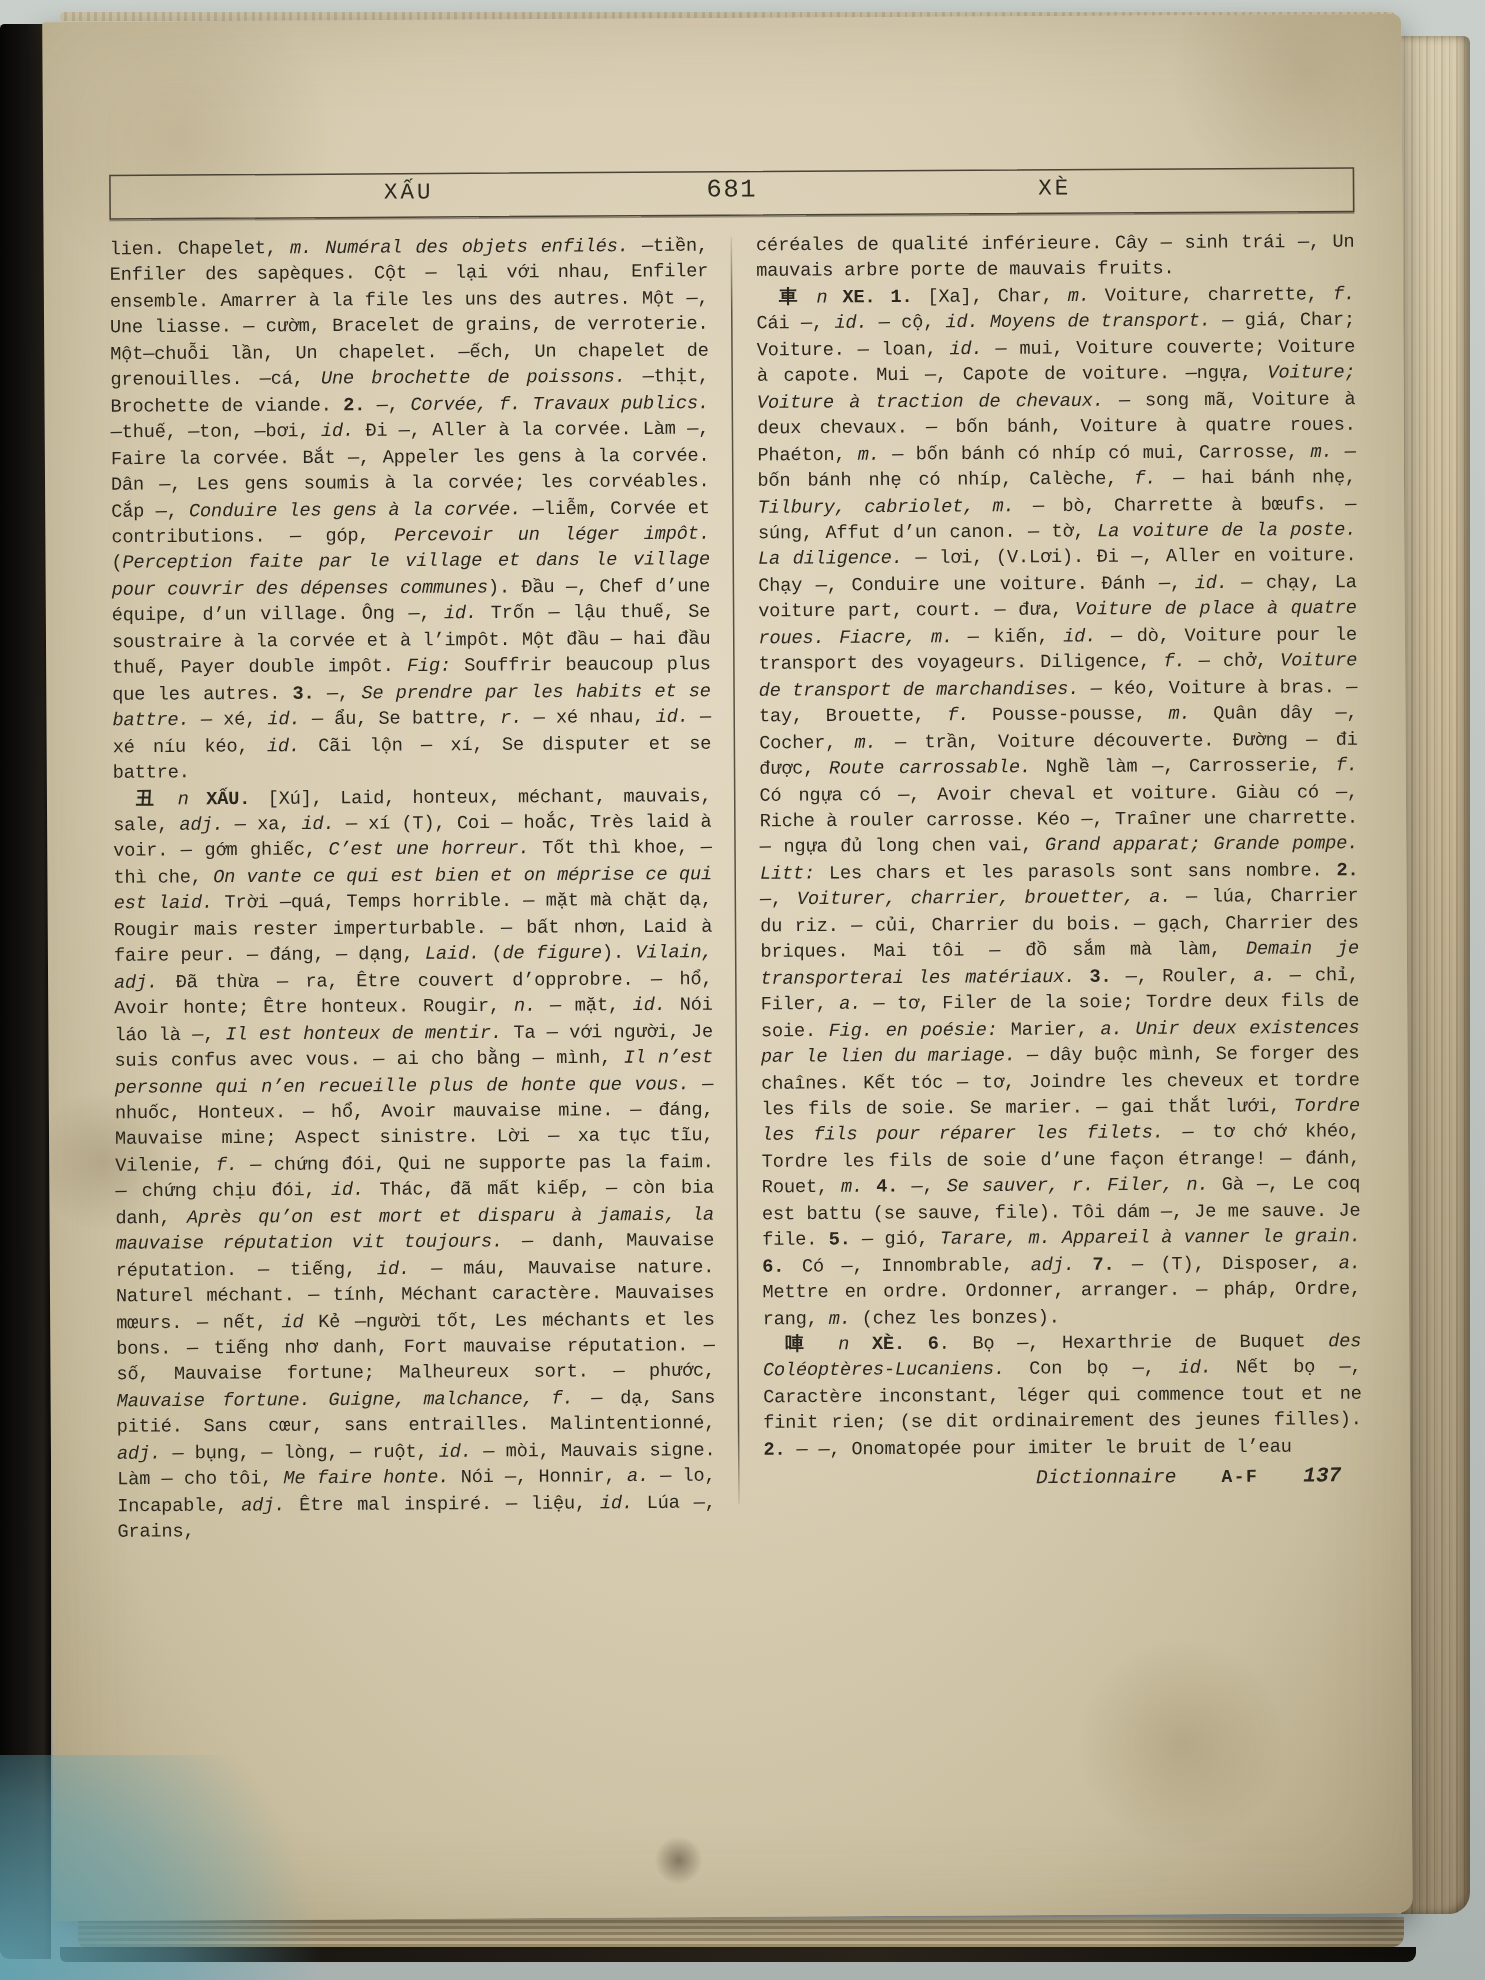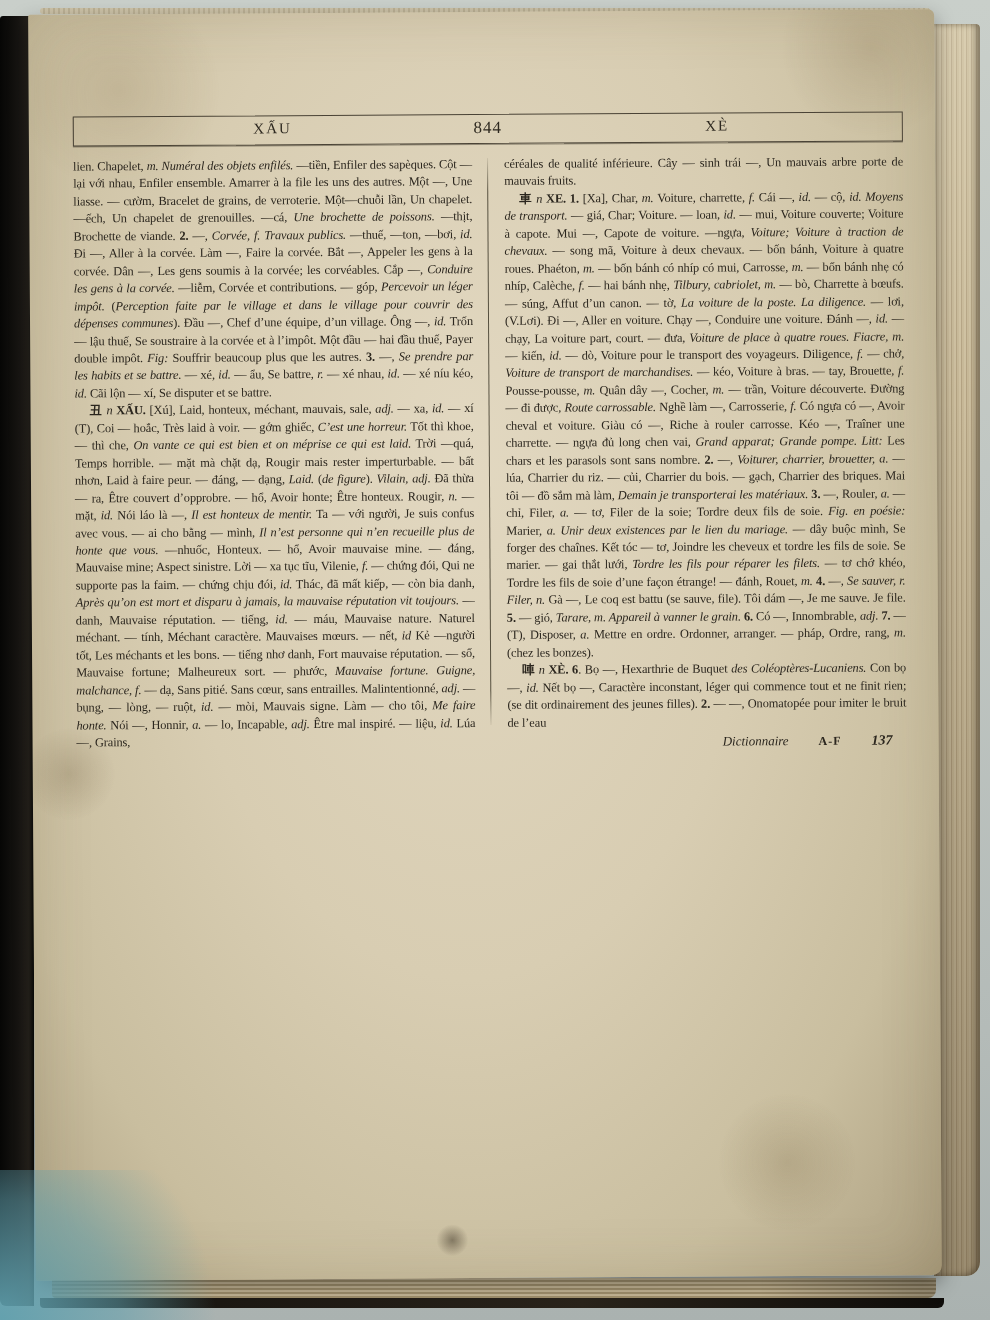--- a/index.html
+++ b/index.html
@@ -1,19 +1,19 @@
 <!DOCTYPE html>
 <html><head>
 <meta charset="utf-8">
 <style>
   html,body{margin:0;padding:0;background:#b7bdb9;}
   .scene{
     position:relative;width:990px;height:1320px;overflow:hidden;
     background:linear-gradient(180deg,#c9cfca 0%,#c0c6c2 40%,#b4bbb8 78%,#aab2b0 100%);
-    font-family:Liberation Serif, serif;
+    font-family:Liberation Mono, monospace;
   }
   .scene::after{ 
     content:"";position:absolute;left:0;bottom:0;width:260px;height:150px;
     background:radial-gradient(circle at 0% 100%, rgba(96,160,174,.95) 0%, rgba(96,160,174,.55) 40%, rgba(96,160,174,0) 72%);
     pointer-events:none;
   }
   .cover-left{
     position:absolute;left:0;top:16px;width:34px;height:1290px;
     background:linear-gradient(90deg,#060605 0%,#171512 55%,#26221c 85%,#0c0b09 100%);
     border-radius:3px 0 0 6px;
@@ -60,21 +60,21 @@
   }
   .running-head{
     position:relative;height:28px;border:1px solid #4a4336;
     box-shadow:0 1px 0 rgba(74,67,54,.5);
     margin-bottom:12px;
   }
   .running-head .guide{
     position:absolute;top:4px;font-size:15px;letter-spacing:2px;color:#2e2920;
   }
   .running-head .guide.left{left:24%;transform:translateX(-50%);}
-  .running-head .guide.right{left:76%;transform:translateX(-50%);margin-left:14px;}
+  .running-head .guide.right{left:76%;transform:translateX(-50%);}
   .running-head .pageno{
     position:absolute;top:3px;left:50%;transform:translateX(-50%);
     font-size:17px;letter-spacing:1px;color:#2e2920;
   }
   .columns{position:relative;display:flex;}
   .col{width:399px;}
   .col.left{margin-right:16px;}
   .col.right{margin-left:16px;}
   .col-rule{
     position:absolute;left:414px;top:2px;bottom:26px;width:1px;
@@ -109,21 +109,21 @@
   <div class="bottom-edge"></div>
   <div class="bottom-cover"></div>
   <div class="fore-edge"></div>
 
   <div class="page">
     <div class="page-stains"></div>
     <div class="page-inner">
 
       <div class="running-head">
         <span class="guide left">XẤU</span>
-        <span class="pageno">844</span>
+        <span class="pageno">681</span>
         <span class="guide right">XÈ</span>
       </div>
 
       <div class="columns">
         <div class="col left">
           <div class="col-text">
               <p class="para">lien. Chapelet, <i>m. Numéral des objets enfilés.</i> —tiền, Enfiler des sapèques. Cột — lại với nhau, Enfiler ensemble. Amarrer à la file les uns des autres. Một —, Une liasse. — cườm, Bracelet de grains, de verroterie. Một—chuỗi lần, Un chapelet. —ếch, Un chapelet de grenouilles. —cá, <i>Une brochette de poissons.</i> —thịt, Brochette de viande. <b>2.</b> —, <i>Corvée, f. Travaux publics.</i> —thuế, —ton, —bơi, <i>id.</i> Đi —, Aller à la corvée. Làm —, Faire la corvée. Bắt —, Appeler les gens à la corvée. Dân —, Les gens soumis à la corvée; les corvéables. Cắp —, <i>Conduire les gens à la corvée.</i> —liễm, Corvée et contributions. — góp, <i>Percevoir un léger impôt.</i> (<i>Perception faite par le village et dans le village pour couvrir des dépenses communes</i>). Đầu —, Chef d’une équipe, d’un village. Ông —, <i>id.</i> Trốn — lậu thuế, Se soustraire à la corvée et à l’impôt. Một đầu — hai đầu thuế, Payer double impôt. <i>Fig:</i> Souffrir beaucoup plus que les autres. <b>3.</b> —, <i>Se prendre par les habits et se battre.</i> — xé, <i>id.</i> — ẩu, Se battre, <i>r.</i> — xé nhau, <i>id.</i> — xé níu kéo, <i>id.</i> Cãi lộn — xí, Se disputer et se battre.</p>
               <p class="para indent"><b>丑</b> <i>n</i> <b>XẤU.</b> [Xú], Laid, honteux, méchant, mauvais, sale, <i>adj.</i> — xa, <i>id.</i> — xí (T), Coi — hoắc, Très laid à voir. — gớm ghiếc, <i>C’est une horreur.</i> Tốt thì khoe, — thì che, <i>On vante ce qui est bien et on méprise ce qui est laid.</i> Trời —quá, Temps horrible. — mặt mà chặt dạ, Rougir mais rester imperturbable. — bất nhơn, Laid à faire peur. — đáng, — dạng, <i>Laid.</i> (<i>de figure</i>). <i>Vilain, adj.</i> Đã thừa — ra, Être couvert d’opprobre. — hổ, Avoir honte; Être honteux. Rougir, <i>n.</i> — mặt, <i>id.</i> Nói láo là —, <i>Il est honteux de mentir.</i> Ta — với người, Je suis confus avec vous. — ai cho bằng — mình, <i>Il n’est personne qui n’en recueille plus de honte que vous.</i> —nhuốc, Honteux. — hổ, Avoir mauvaise mine. — đáng, Mauvaise mine; Aspect sinistre. Lời — xa tục tĩu, Vilenie, <i>f.</i> — chứng đói, Qui ne supporte pas la faim. — chứng chịu đói, <i>id.</i> Thác, đã mất kiếp, — còn bia danh, <i>Après qu’on est mort et disparu à jamais, la mauvaise réputation vit toujours.</i> — danh, Mauvaise réputation. — tiếng, <i>id.</i> — máu, Mauvaise nature. Naturel méchant. — tính, Méchant caractère. Mauvaises mœurs. — nết, <i>id</i> Kẻ —người tốt, Les méchants et les bons. — tiếng nhơ danh, Fort mauvaise réputation. — số, Mauvaise fortune; Malheureux sort. — phước, <i>Mauvaise fortune. Guigne, malchance, f.</i> — dạ, Sans pitié. Sans cœur, sans entrailles. Malintentionné, <i>adj.</i> — bụng, — lòng, — ruột, <i>id.</i> — mòi, Mauvais signe. Làm — cho tôi, <i>Me faire honte.</i> Nói —, Honnir, <i>a.</i> — lo, Incapable, <i>adj.</i> Être mal inspiré. — liệu, <i>id.</i> Lúa —, Grains,</p>
             </div>
         </div>

